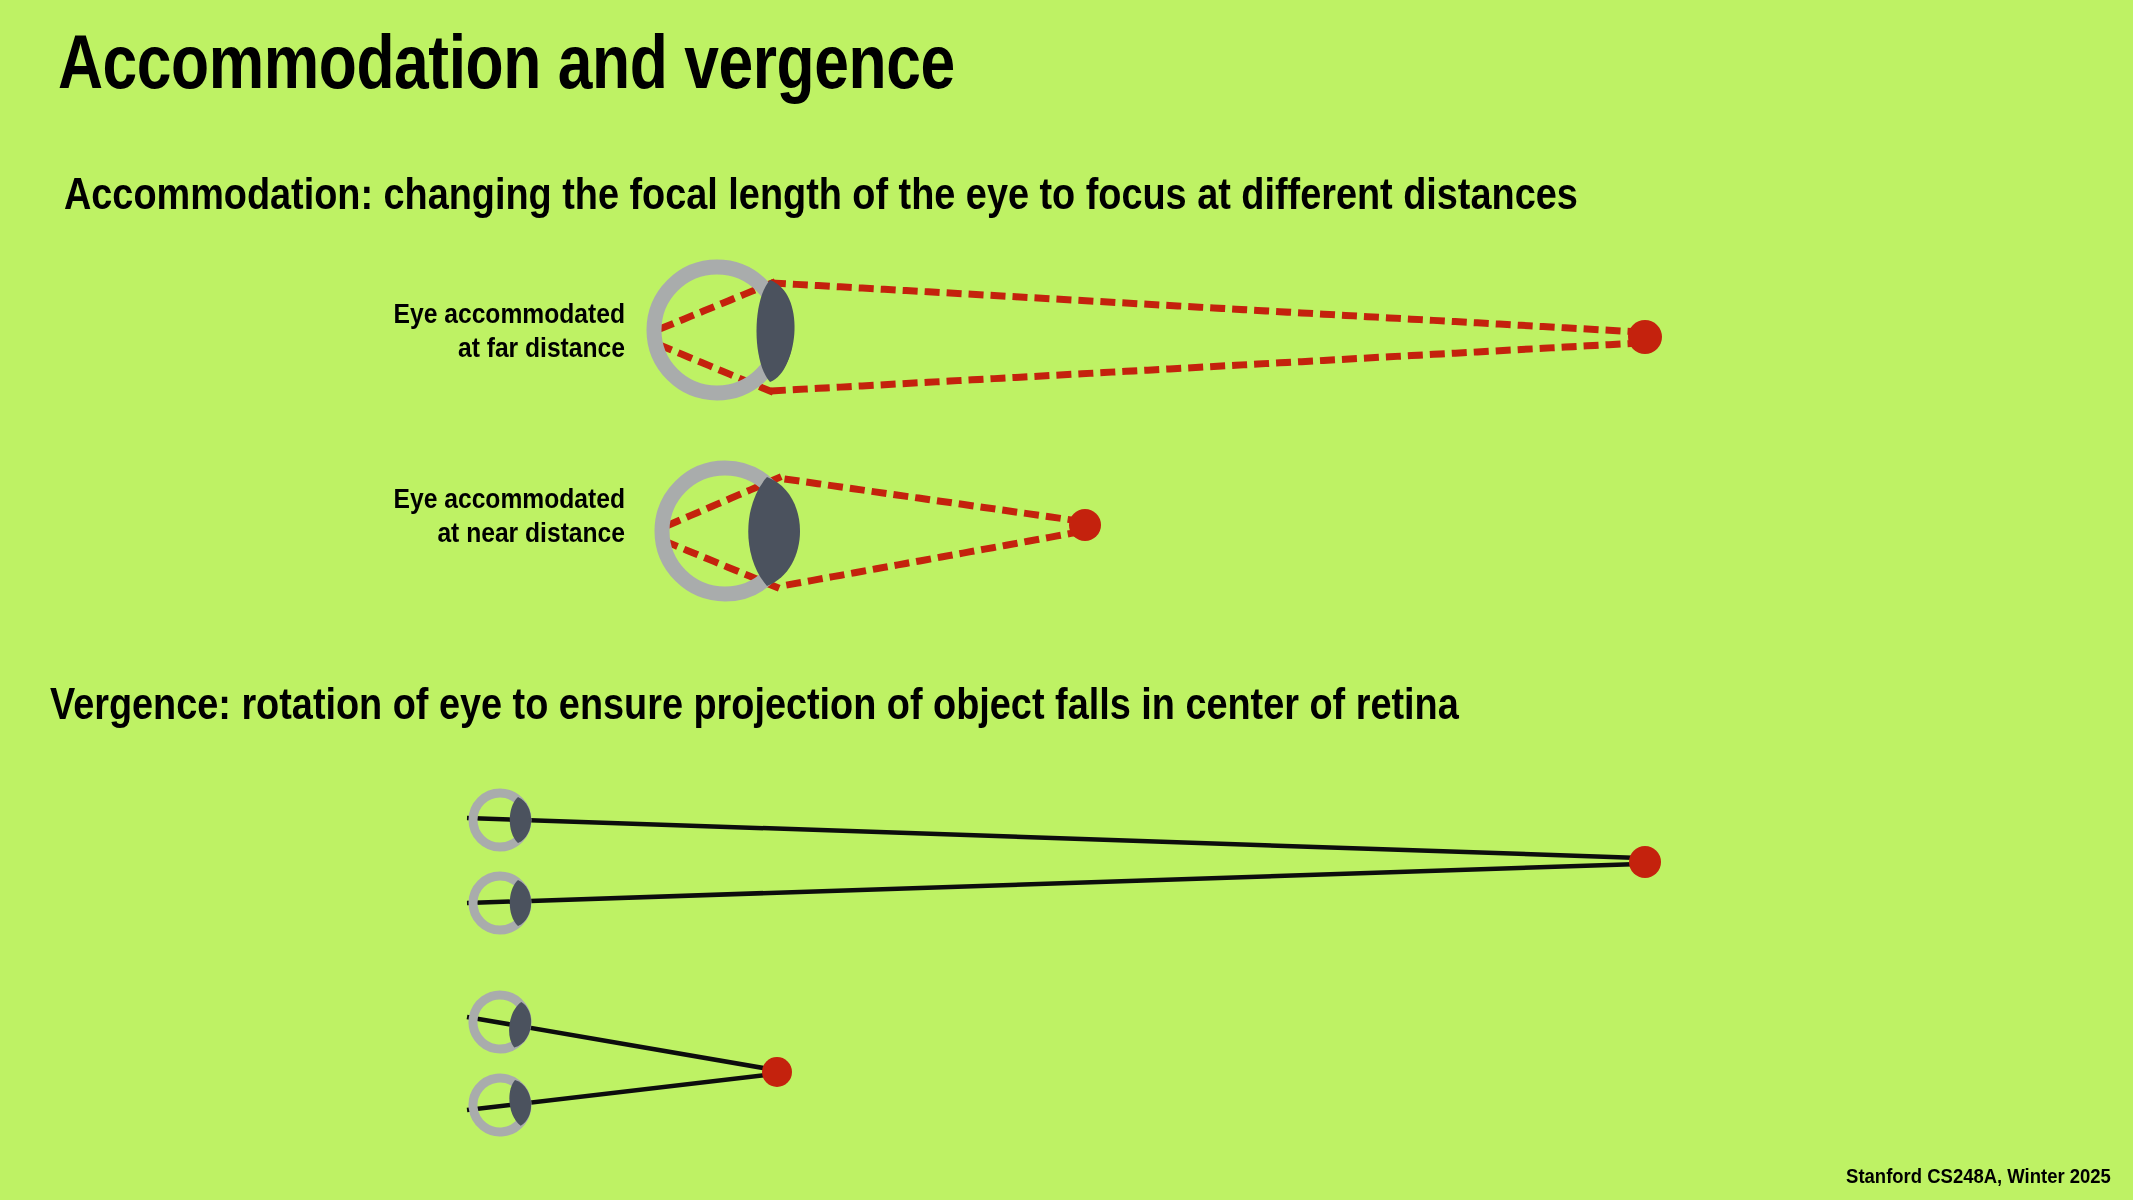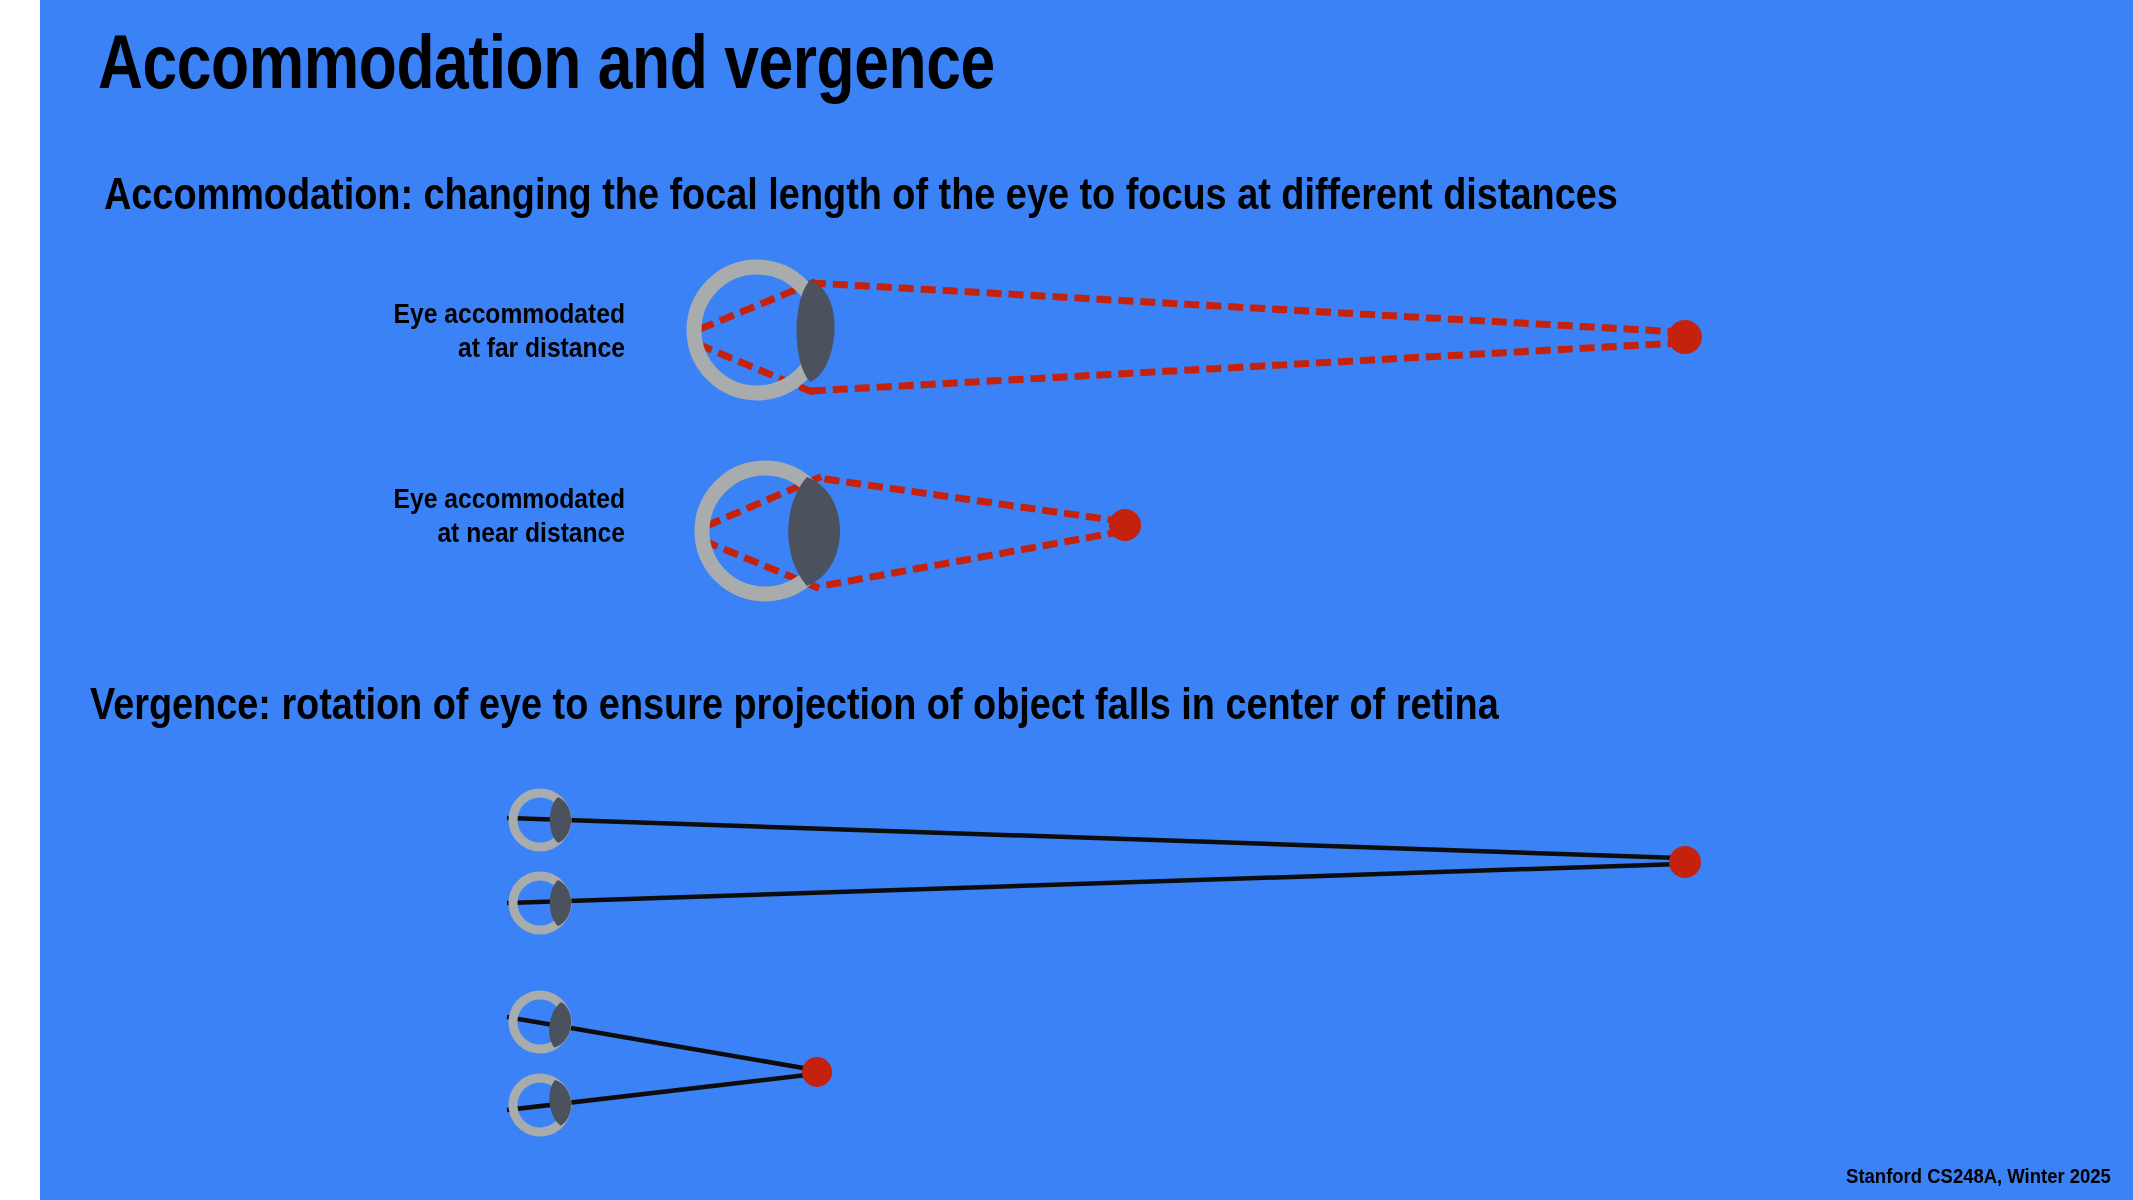--- a/index.html
+++ b/index.html
@@ -12,22 +12,21 @@
     height: 1200px;
     position: relative;
     overflow: hidden;
     font-family: "Liberation Sans", sans-serif;
     -webkit-font-smoothing: antialiased;
   }
 
   .slide {
     position: absolute;
     inset: 0;
-    background: #3b82f6;
-    margin-left: 40px;
+    background: #bef264;
   }
 
   
   .slide-title {
     position: absolute;
     left: 58px;
     top: 24px;
     font-size: 76px;
     font-weight: 700;
     letter-spacing: -0.5px;

